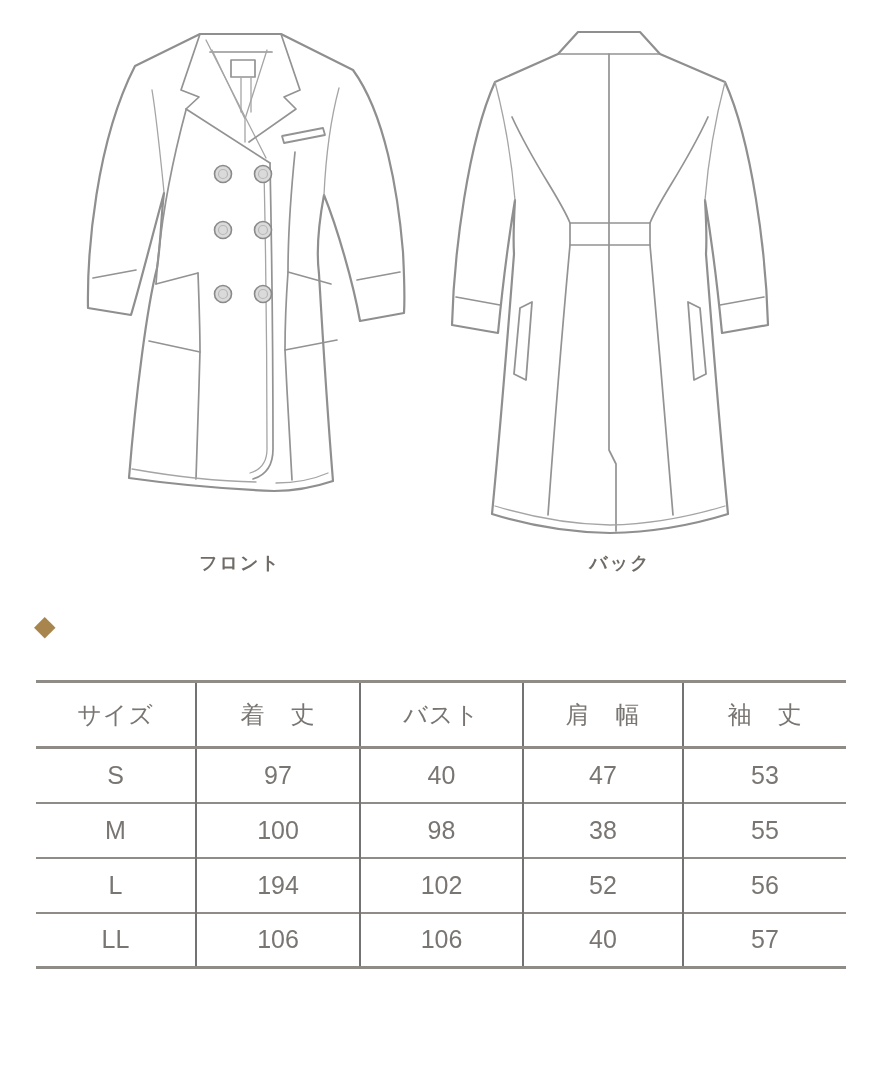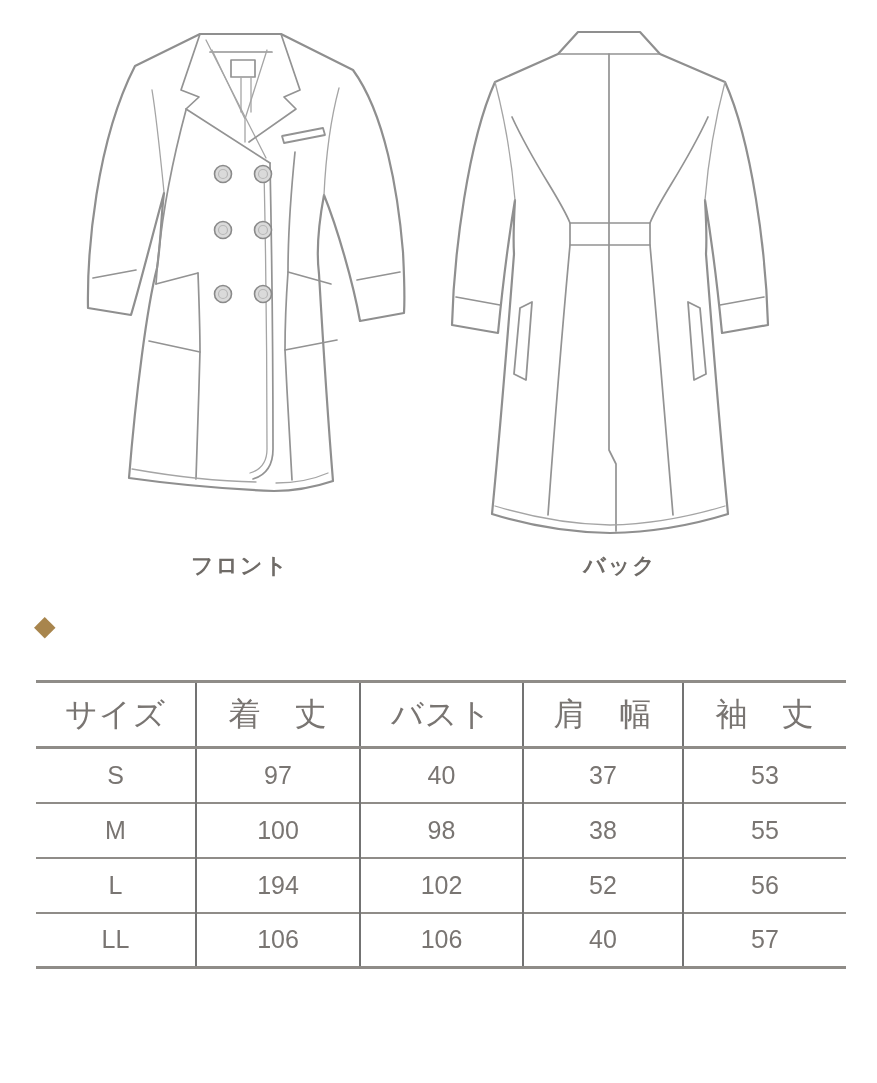--- a/index.html
+++ b/index.html
@@ -16,21 +16,21 @@
   .figure-area { position: absolute; left: 0; top: 0; width: 877px; height: 600px; }
   .coat-svg { position: absolute; top: 2px; width: 360px; height: 548px; }
   .coat-svg.front { left: 60px; }
   .coat-svg.back  { left: 440px; }
 
   .fig-label {
     position: absolute;
     top: 551px;
     width: 360px;
     text-align: center;
-    font-size: 22px;
+    font-size: 18px;
     font-weight: bold;
     letter-spacing: 2px;
     color: #6f6b67;
   }
   .fig-label.front { left: 60px; }
   .fig-label.back  { left: 440px; }
 
   
   .section-header {
     position: absolute;
@@ -58,21 +58,21 @@
   }
   table.size-table th, table.size-table td {
     text-align: center;
     vertical-align: middle;
     font-weight: normal;
     border-left: 2px solid #737373;
   }
   table.size-table th:first-child, table.size-table td:first-child { border-left: none; }
   table.size-table thead tr { height: 66px; }
   table.size-table thead th {
-    font-size: 32px;
+    font-size: 24px;
     border-bottom: 3px solid #8f8c88;
     letter-spacing: 1px;
   }
   table.size-table tbody tr { height: 55px; border-top: 2px solid #8f8c88; }
   table.size-table tbody tr:first-child { border-top: none; }
   table.size-table tbody td { font-size: 25px; }
 
   
   .outline { fill: #ffffff; stroke: #8f8f8f; stroke-width: 2.2; stroke-linejoin: round; }
   .detail  { fill: none; stroke: #939393; stroke-width: 1.7; stroke-linejoin: round; stroke-linecap: round; }
@@ -201,21 +201,21 @@
       <th>バスト</th>
       <th>肩　幅</th>
       <th>袖　丈</th>
     </tr>
   </thead>
   <tbody>
     <tr>
       <td>S</td>
       <td>97</td>
       <td>40</td>
-      <td>37</td>
+      <td>47</td>
       <td>53</td>
     </tr>
     <tr>
       <td>M</td>
       <td>100</td>
       <td>98</td>
       <td>38</td>
       <td>55</td>
     </tr>
     <tr>

